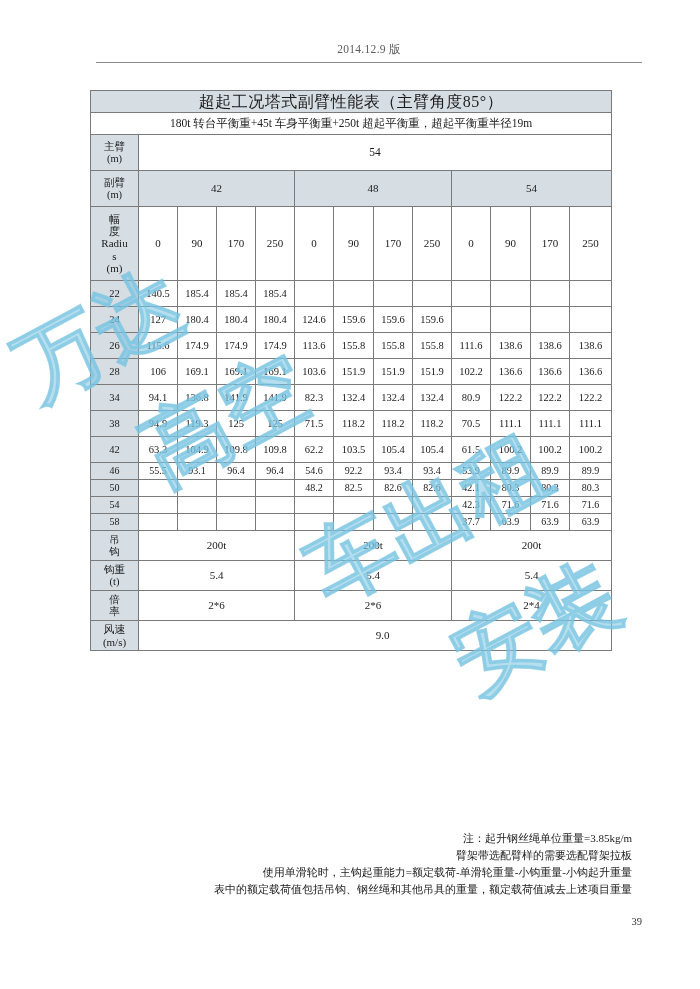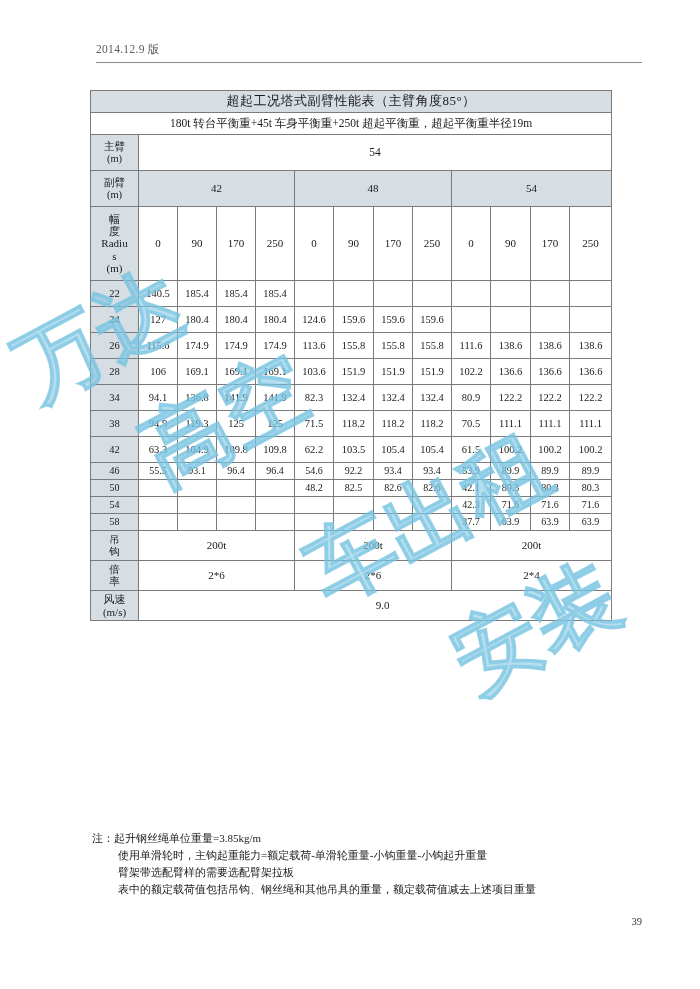--- a/index.html
+++ b/index.html
@@ -18,21 +18,21 @@
     width: 700px;
     height: 989px;
     padding: 0;
   }
   
   .header {
     position: absolute;
     top: 42px;
     left: 96px;
     right: 58px;
-    text-align: left;
+    text-align: center;
     font-size: 11.5px;
     color: #5c5c5c;
     letter-spacing: 0.3px;
   }
   .header-rule {
     position: absolute;
     top: 62px;
     left: 96px;
     right: 58px;
     border-bottom: 1.1px solid #8a8a8a;
@@ -78,21 +78,21 @@
   table.perf td, table.perf th {
     border: 0.9px solid #7a7a7a;
     text-align: center;
     vertical-align: middle;
     padding: 1px 1px;
     font-weight: normal;
     line-height: 1.12;
   }
   .hdr-title {
     background: #d6dee4;
-    font-size: 13px;
+    font-size: 16px;
     height: 22px;
     letter-spacing: 0.5px;
   }
   .hdr-sub {
     background: #ffffff;
     font-size: 11.5px;
     height: 22px;
     margin-top: 35px;
   }
   .lbl {
@@ -124,21 +124,21 @@
   
   .notes {
     position: absolute;
     left: 92px;
     top: 830px;
     width: 540px;
     font-size: 11px;
     line-height: 1.55;
     z-index: 2;
   }
-  .notes .ln { white-space: nowrap; }
+  .notes .ln { white-space: nowrap; text-align: right; }
   .notes .indent { padding-left: 26px; }
   .pageno {
     position: absolute;
     right: 58px;
     top: 916px;
     font-size: 10.5px;
     color: #333;
   }
 </style>
 </head>
@@ -376,34 +376,40 @@
           <td class="white">63.9</td>
         </tr>
 
         <tr class="foot-row">
           <td class="lbl">吊<br>钩</td>
           <td class="white" colspan="4">200t</td>
           <td class="white" colspan="4">200t</td>
           <td class="white" colspan="4">200t</td>
         </tr>
         <tr class="foot-row">
+          <td class="lbl">钩重<br>(t)</td>
+          <td class="white" colspan="4">5.4</td>
+          <td class="white" colspan="4">5.4</td>
+          <td class="white" colspan="4">5.4</td>
+        </tr>
+        <tr class="foot-row">
           <td class="lbl">倍<br>率</td>
           <td class="white" colspan="4">2*6</td>
           <td class="white" colspan="4">2*6</td>
           <td class="white" colspan="4">2*4</td>
         </tr>
         <tr class="wind-row">
           <td class="lbl">风速<br>(m/s)</td>
           <td class="white wind-val" colspan="12">9.0</td>
         </tr>
       </tbody>
     </table>
   </div>
 
   <div class="notes">
     <div class="ln">注：起升钢丝绳单位重量=3.85kg/m</div>
+    <div class="ln indent">臂架带选配臂样的需要选配臂架拉板</div>
     <div class="ln indent">使用单滑轮时，主钩起重能力=额定载荷-单滑轮重量-小钩重量-小钩起升重量</div>
-    <div class="ln indent">臂架带选配臂样的需要选配臂架拉板</div>
     <div class="ln indent">表中的额定载荷值包括吊钩、钢丝绳和其他吊具的重量，额定载荷值减去上述项目重量</div>
   </div>
 
   <div class="pageno">39</div>
 </div>
 
 </body></html>

